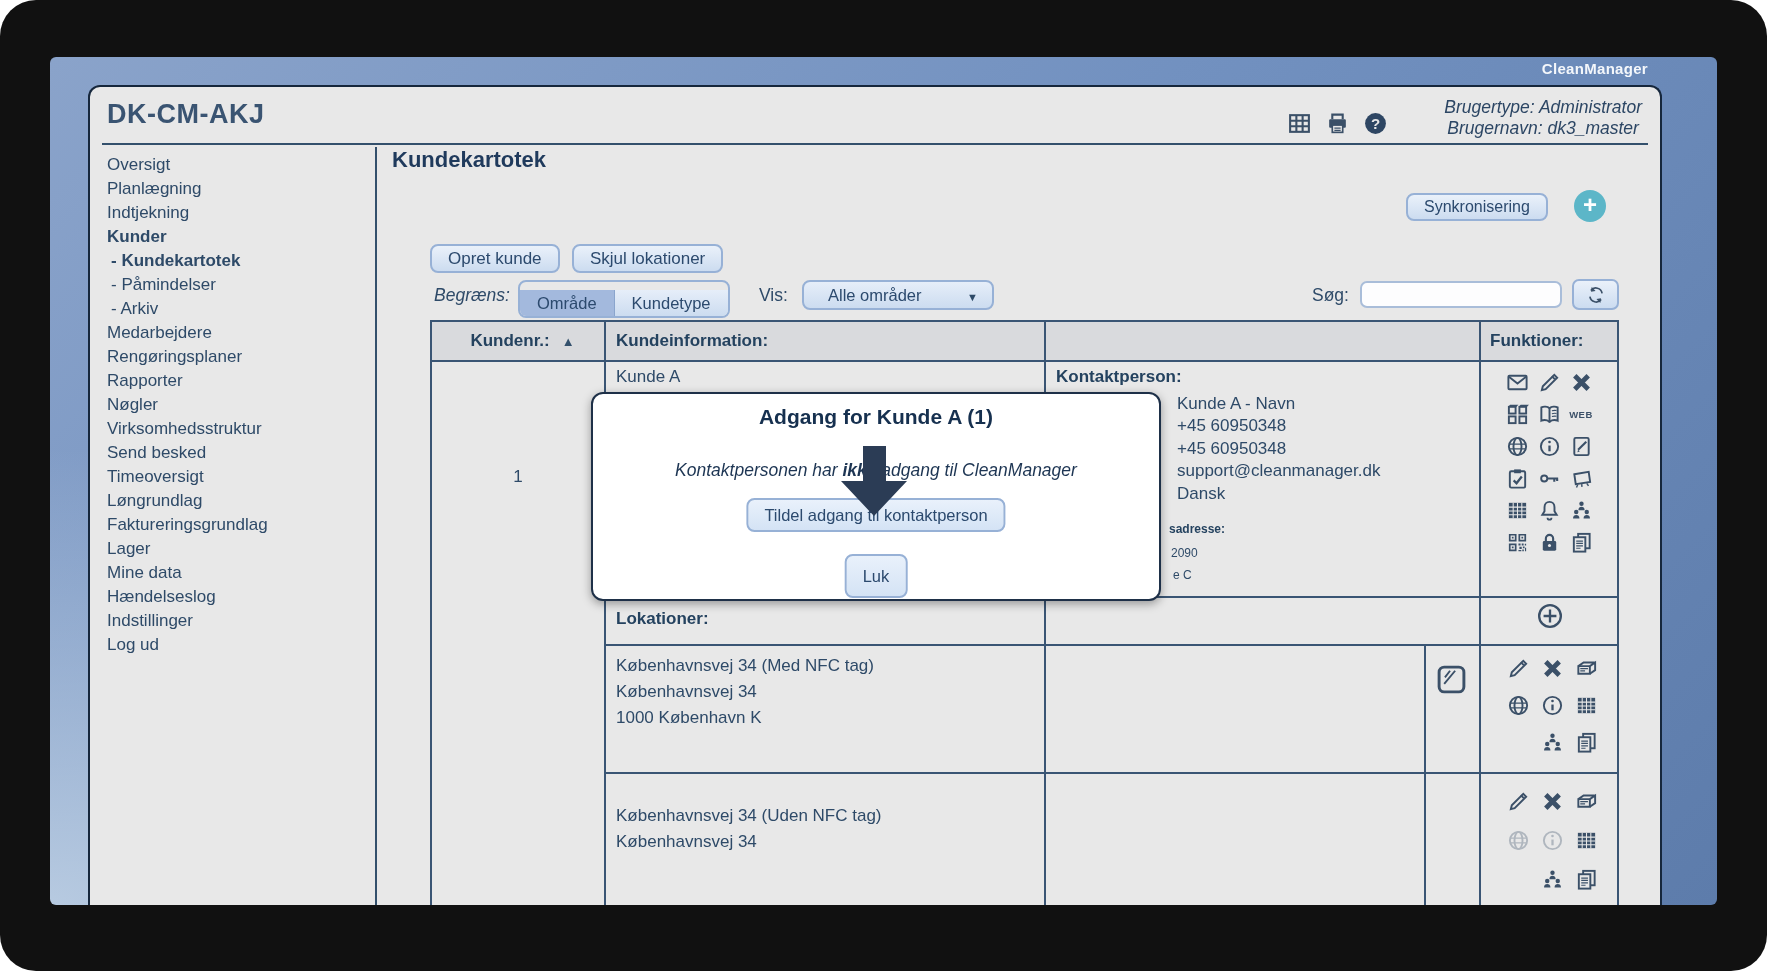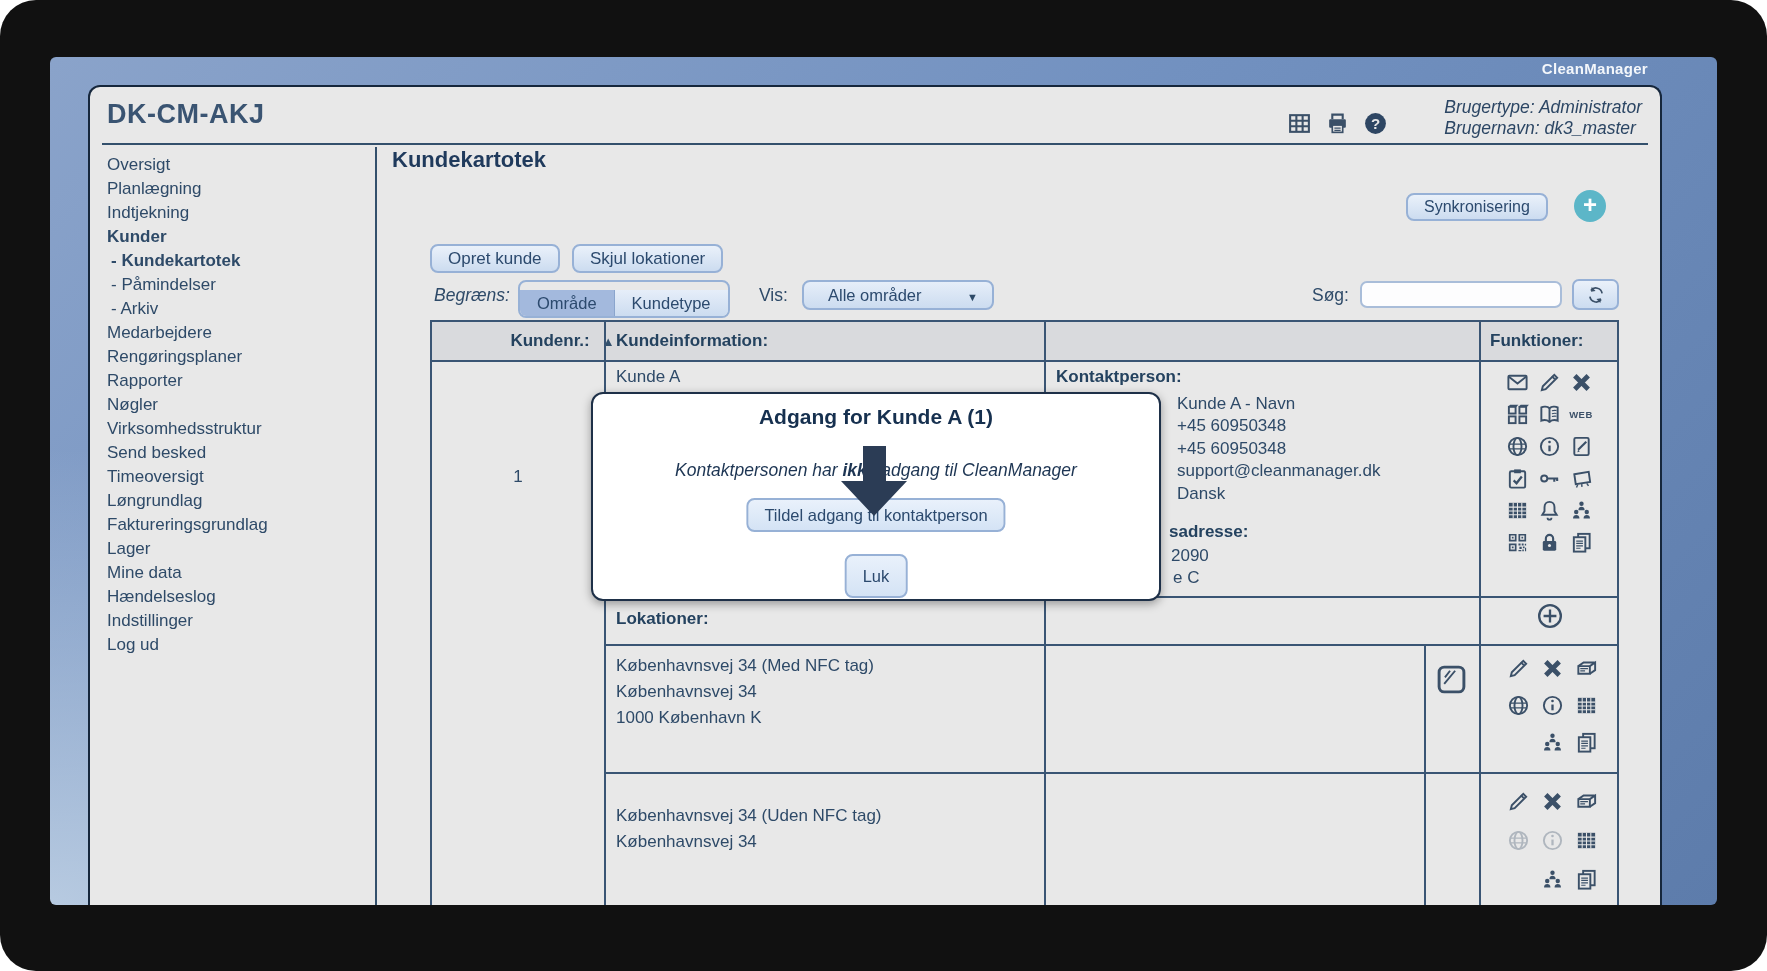--- a/index.html
+++ b/index.html
@@ -11,21 +11,21 @@
       radial-gradient(ellipse at 0% 100%, rgba(190,208,228,.9) 0%, rgba(190,208,228,0) 38%),
       linear-gradient(135deg,#8aa3ca 0%, #7291c0 45%, #5d7cab 100%);}
   .brand{position:absolute;top:3px;right:69px;color:#f4f7fb;font-size:15px;font-weight:bold;letter-spacing:.3px;}
 
   .window{position:absolute;left:38px;top:28px;width:1574px;height:820px;background:#e8e8e8;
     border:2px solid #16273c;border-bottom:none;border-radius:12px 12px 0 0;overflow:hidden;}
 
   .win-title{position:absolute;left:17px;top:12px;font-size:27px;font-weight:bold;color:#3a5472;letter-spacing:.5px;}
   .hdr-icons{position:absolute;right:272px;top:24px;display:flex;gap:13px;align-items:center;}
   .hicon svg{width:25px;height:25px;display:block;}
-  .user-info{position:absolute;right:18px;top:10px;text-align:left;font-style:italic;font-size:17.5px;
+  .user-info{position:absolute;right:18px;top:10px;text-align:center;font-style:italic;font-size:17.5px;
     color:#2c4664;line-height:21px;}
   .hrule{position:absolute;left:12px;right:12px;top:56px;height:2px;background:#33506c;}
 
   .sidebar{position:absolute;left:17px;top:66px;width:255px;}
   .side-item{font-size:17px;color:#2e4a68;line-height:24px;cursor:default;white-space:nowrap;}
   .side-item.bold{font-weight:bold;}
   .side-item.sub{padding-left:4px;}
   .vrule{position:absolute;left:285px;top:60px;bottom:0;width:2px;background:#33506c;}
 
   .page-title{position:absolute;left:302px;top:60px;font-size:22px;font-weight:bold;color:#1f3a5c;}
@@ -55,40 +55,40 @@
   .search{position:absolute;left:1270px;top:194px;width:202px;height:27px;border:2px solid #a9bdd9;border-radius:7px;
     background:#fdfdfe;outline:none;font-size:16px;color:#2e4a68;padding:0 8px;}
   .refresh-btn{position:absolute;left:1482px;top:192px;width:47px;height:31px;display:flex;align-items:center;
     justify-content:center;background:linear-gradient(#eaf1fa,#ccdcf0);border:2px solid #97b1d6;border-radius:7px;cursor:default;}
   .refresh-btn svg{width:20px;height:20px;display:block;}
 
   
   .table{position:absolute;left:340px;top:233px;width:1189px;height:587px;border:2px solid #3a5574;border-bottom:none;}
   .th-bg{position:absolute;left:0;top:0;right:0;height:38px;background:#d9dadd;}
   .th{position:absolute;top:0;height:38px;display:flex;align-items:center;font-size:17px;font-weight:bold;color:#24425f;}
-  .th1{left:0;width:181px;justify-content:center;gap:12px;margin-left:40px;}
+  .th1{left:0;width:181px;justify-content:center;gap:12px;}
   .th2{left:172px;width:440px;padding-left:12px;}
   .th4{left:1047px;width:142px;padding-left:11px;}
   .sort::after{content:"▲";font-size:13px;color:#33506c;}
   .bd{position:absolute;background:#3a5574;}
   .v1{left:172px;top:0;bottom:0;width:2px;}
   .v2{left:612px;top:0;bottom:0;width:2px;}
   .v3{left:1047px;top:0;bottom:0;width:2px;}
   .v4{left:992px;top:322px;bottom:0;width:2px;}
   .h1{top:38px;left:0;right:0;height:2px;}
   .h2{top:274px;left:172px;right:0;height:2px;}
   .h3{top:322px;left:172px;right:0;height:2px;}
   .h4{top:450px;left:172px;right:0;height:2px;}
 
   .cell{position:absolute;font-size:17px;color:#2e4a68;}
   .num{left:0;top:145px;width:172px;text-align:center;}
   .cname{left:184px;top:45px;}
   .chead{left:624px;top:45px;font-weight:bold;color:#24425f;}
   .contact-vals{position:absolute;left:745px;top:71px;font-size:17px;color:#2e4a68;line-height:22.4px;}
-  .partial{position:absolute;font-size:17px;color:#2e4a68;}
+  .partial{position:absolute;font-size:12px;color:#2e4a68;}
   .ph{left:737px;top:200px;font-weight:bold;color:#24425f;}
   .p1{left:739px;top:224px;}
   .p2{left:741px;top:246px;}
 
   .grid{position:absolute;display:grid;justify-items:center;align-items:center;}
   .cust-grid{left:1069px;top:44px;grid-template-columns:repeat(3,32px);grid-auto-rows:32px;}
   .g0{left:1069px;top:328px;grid-template-columns:repeat(3,34px);grid-auto-rows:37px;}
   .g1{left:1069px;top:460px;grid-template-columns:repeat(3,34px);grid-auto-rows:39px;}
   .icon{display:inline-flex;align-items:center;justify-content:center;cursor:default;}
   .icon svg{width:23px;height:23px;display:block;}

